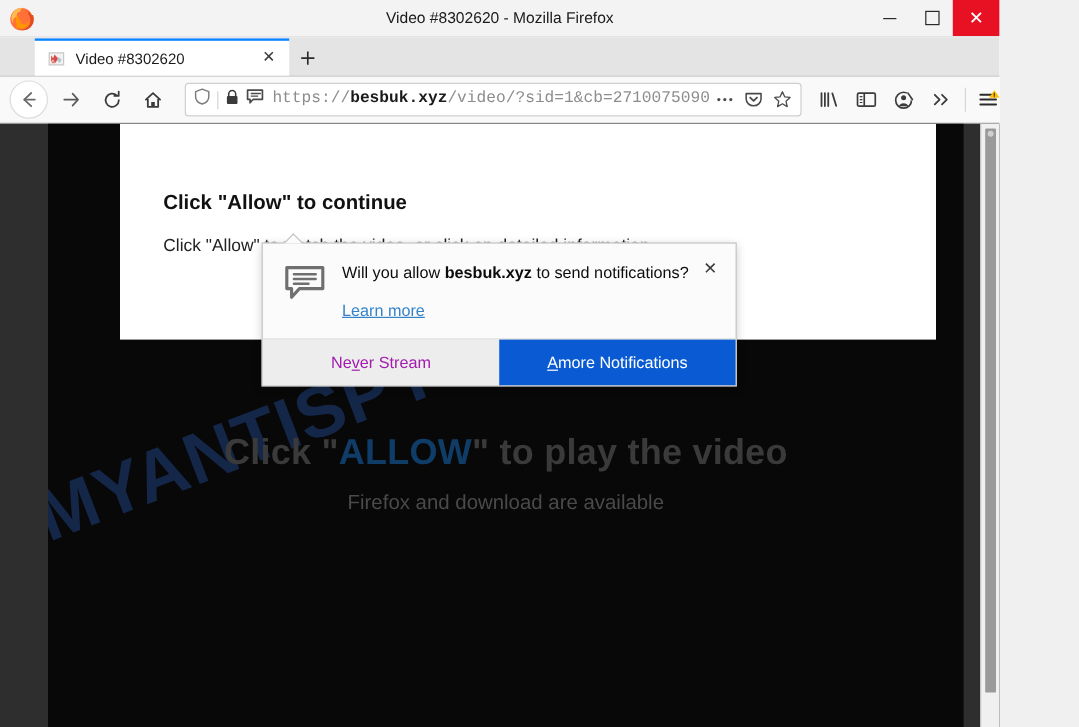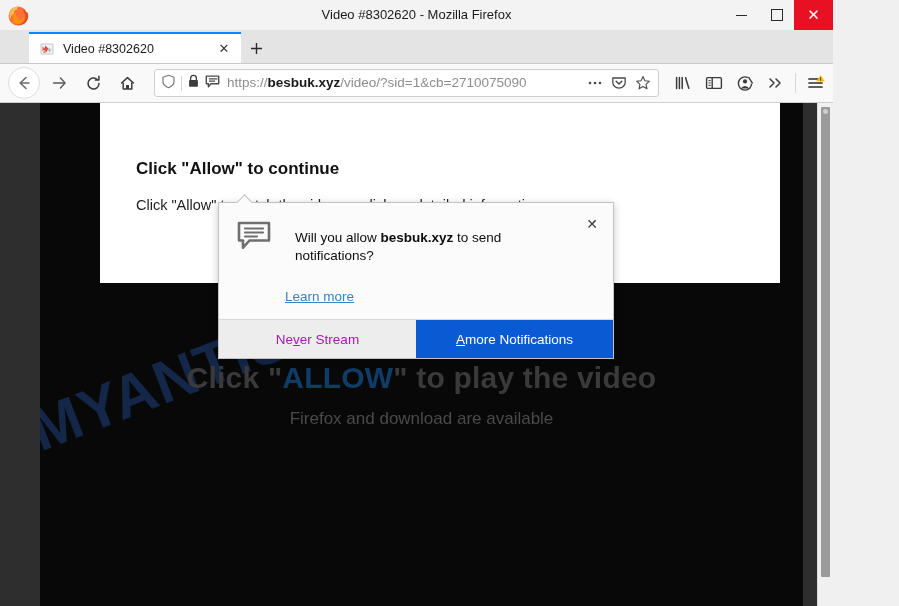--- a/index.html
+++ b/index.html
@@ -73,21 +73,21 @@
 
   .urlbar{
     flex:1;height:26px;margin:0 8px 0 12px;
     background:#fff;border:1px solid #cfcfcf;border-radius:3px;
     display:flex;align-items:center;position:relative;
   }
   .identity{display:flex;align-items:center;padding-left:6px;}
   .id-sep{width:1px;height:15px;background:#d4d4d4;margin:0 5px;}
   .urltext{
     flex:1;font-size:13.5px;color:#8d8d8d;margin-left:7px;
-    white-space:nowrap;overflow:hidden;line-height:26px;
+    white-space:nowrap;overflow:hidden;line-height:26px;font-family:Liberation Mono, monospace;
   }
   .urltext b{color:#1a1a1a;font-weight:700;}
   .urlicon{width:24px;height:24px;display:flex;align-items:center;justify-content:center;color:#4a4a4a;flex:0 0 24px;}
 
   .toolbar-right{display:flex;align-items:center;padding-right:2px;}
   .tbtn{width:31px;height:30px;display:flex;align-items:center;justify-content:center;color:#3b3b3b;position:relative;}
   .tb-sep{width:1px;height:20px;background:#d6d6d6;margin:0 4px;}
 
   
   .viewport{position:relative;height:506px;background:#2e2e2e;overflow:hidden;}
@@ -144,21 +144,21 @@
     position:absolute;left:18px;top:-9px;width:16px;height:9px;overflow:hidden;
   }
   .dh-arrow:before{
     content:"";position:absolute;left:1px;top:3px;width:12px;height:12px;
     background:#fbfbfb;border-left:1px solid #c2c2c2;border-top:1px solid #c2c2c2;
     transform:rotate(45deg);
   }
   .dh-body{padding:16px 14px 14px 18px;display:flex;position:relative;}
   .dh-icon{flex:0 0 34px;margin-right:14px;margin-top:2px;}
   .dh-textwrap{flex:1;padding-right:22px;}
-  .dh-msg{font-size:13.5px;color:#0c0c0d;line-height:1.35;margin:10px;}
+  .dh-msg{font-size:13.5px;color:#0c0c0d;line-height:1.35;margin:0;}
   .dh-msg b{font-weight:700;}
   .dh-learn{
     display:inline-block;margin-top:14px;font-size:13.5px;color:#3483c9;
   }
   .dh-close{
     position:absolute;right:12px;top:12px;width:18px;height:18px;
     display:flex;align-items:center;justify-content:center;
     color:#3b3b3b;font-size:14px;font-family:"DejaVu Sans",sans-serif;
   }
   .dh-footer{display:flex;border-top:1px solid #d8d8d8;}

